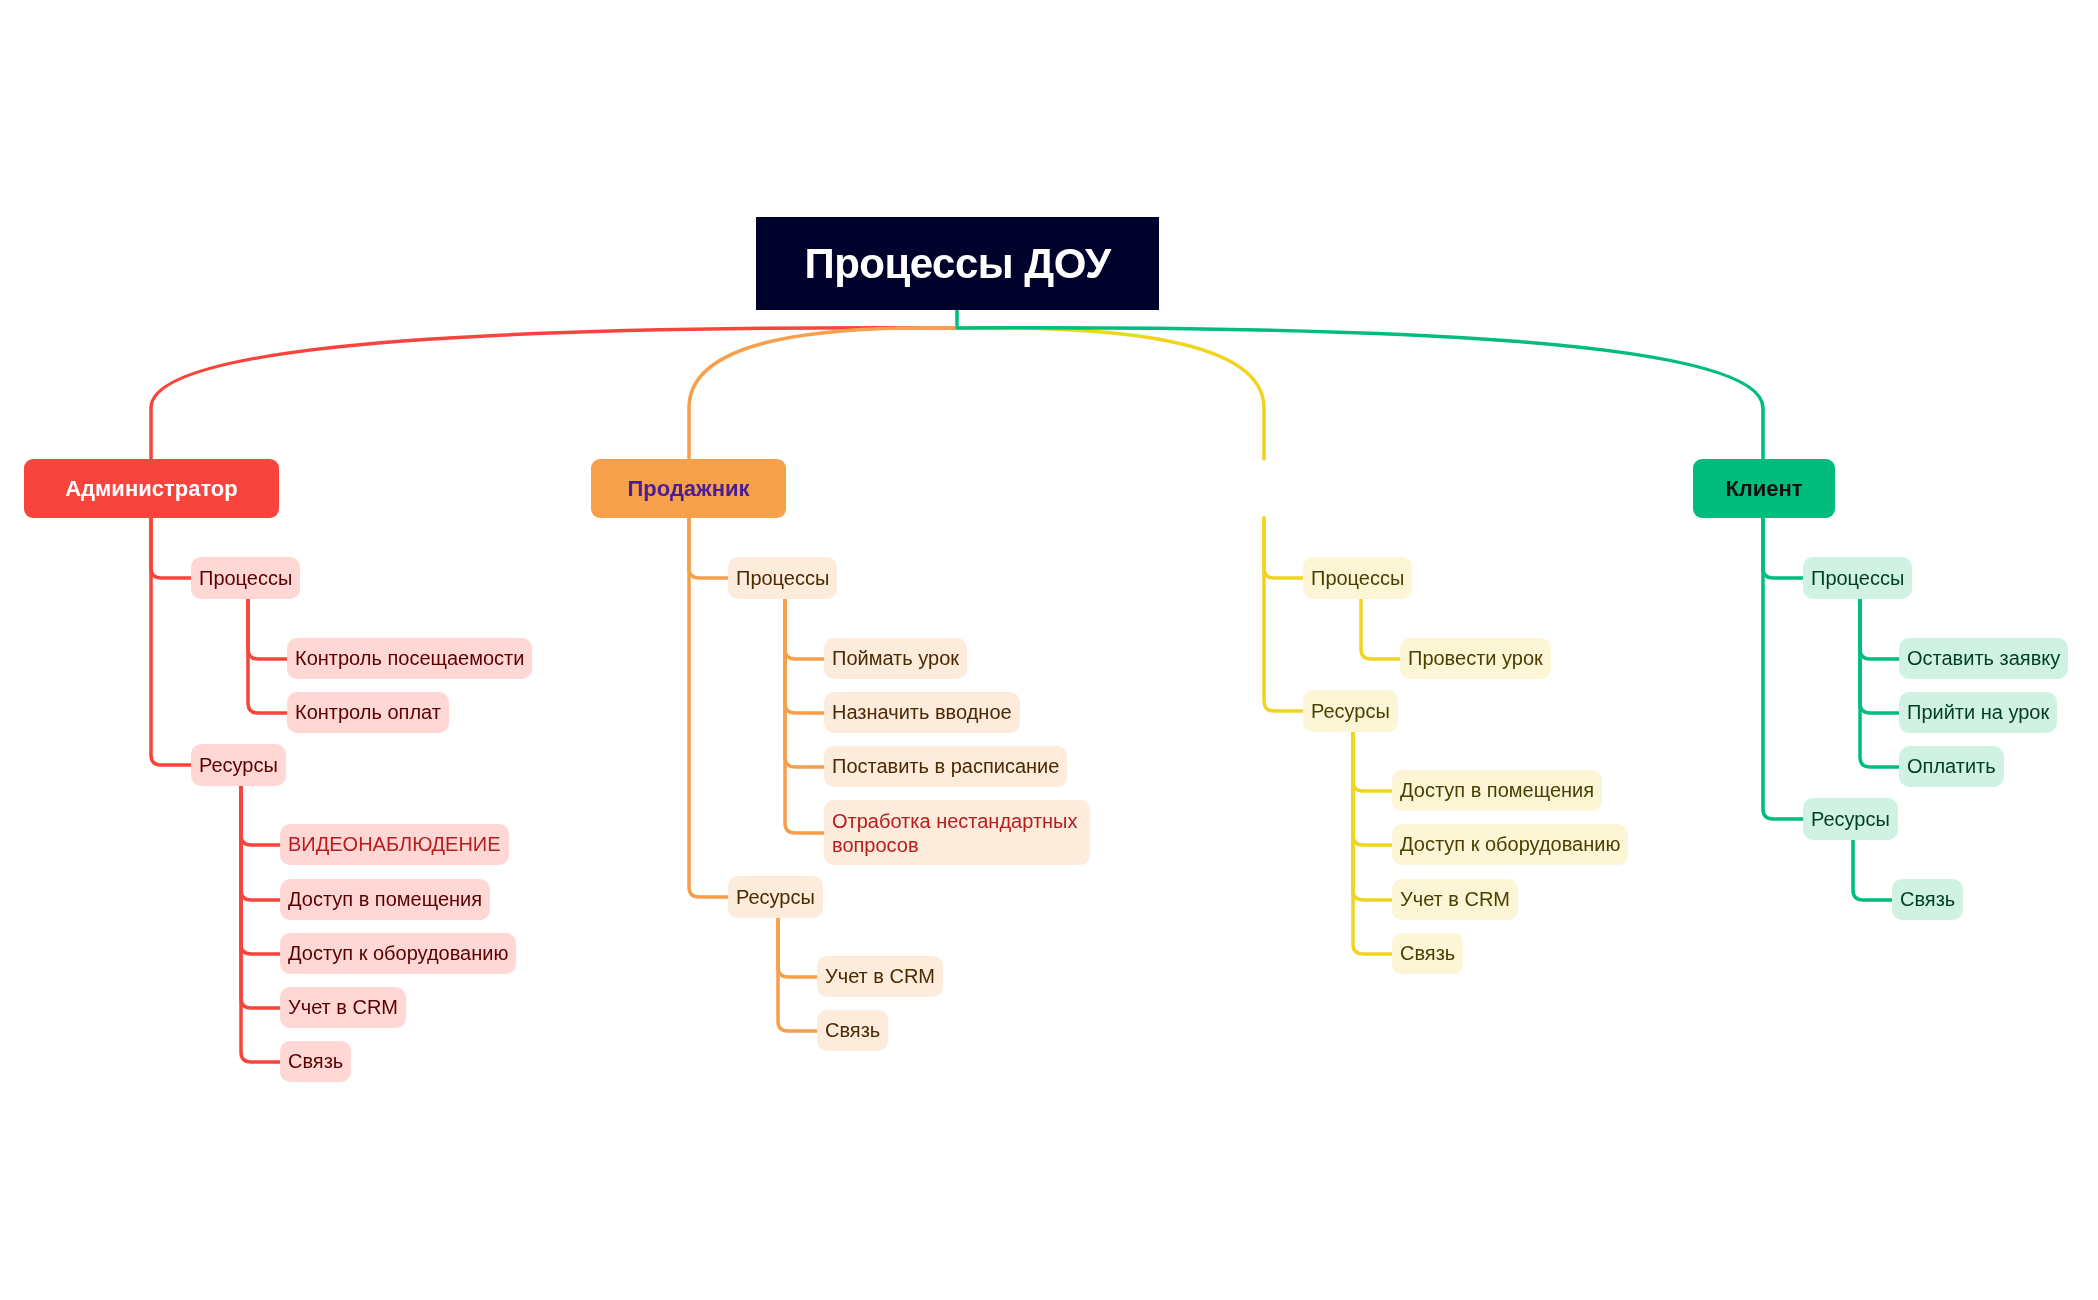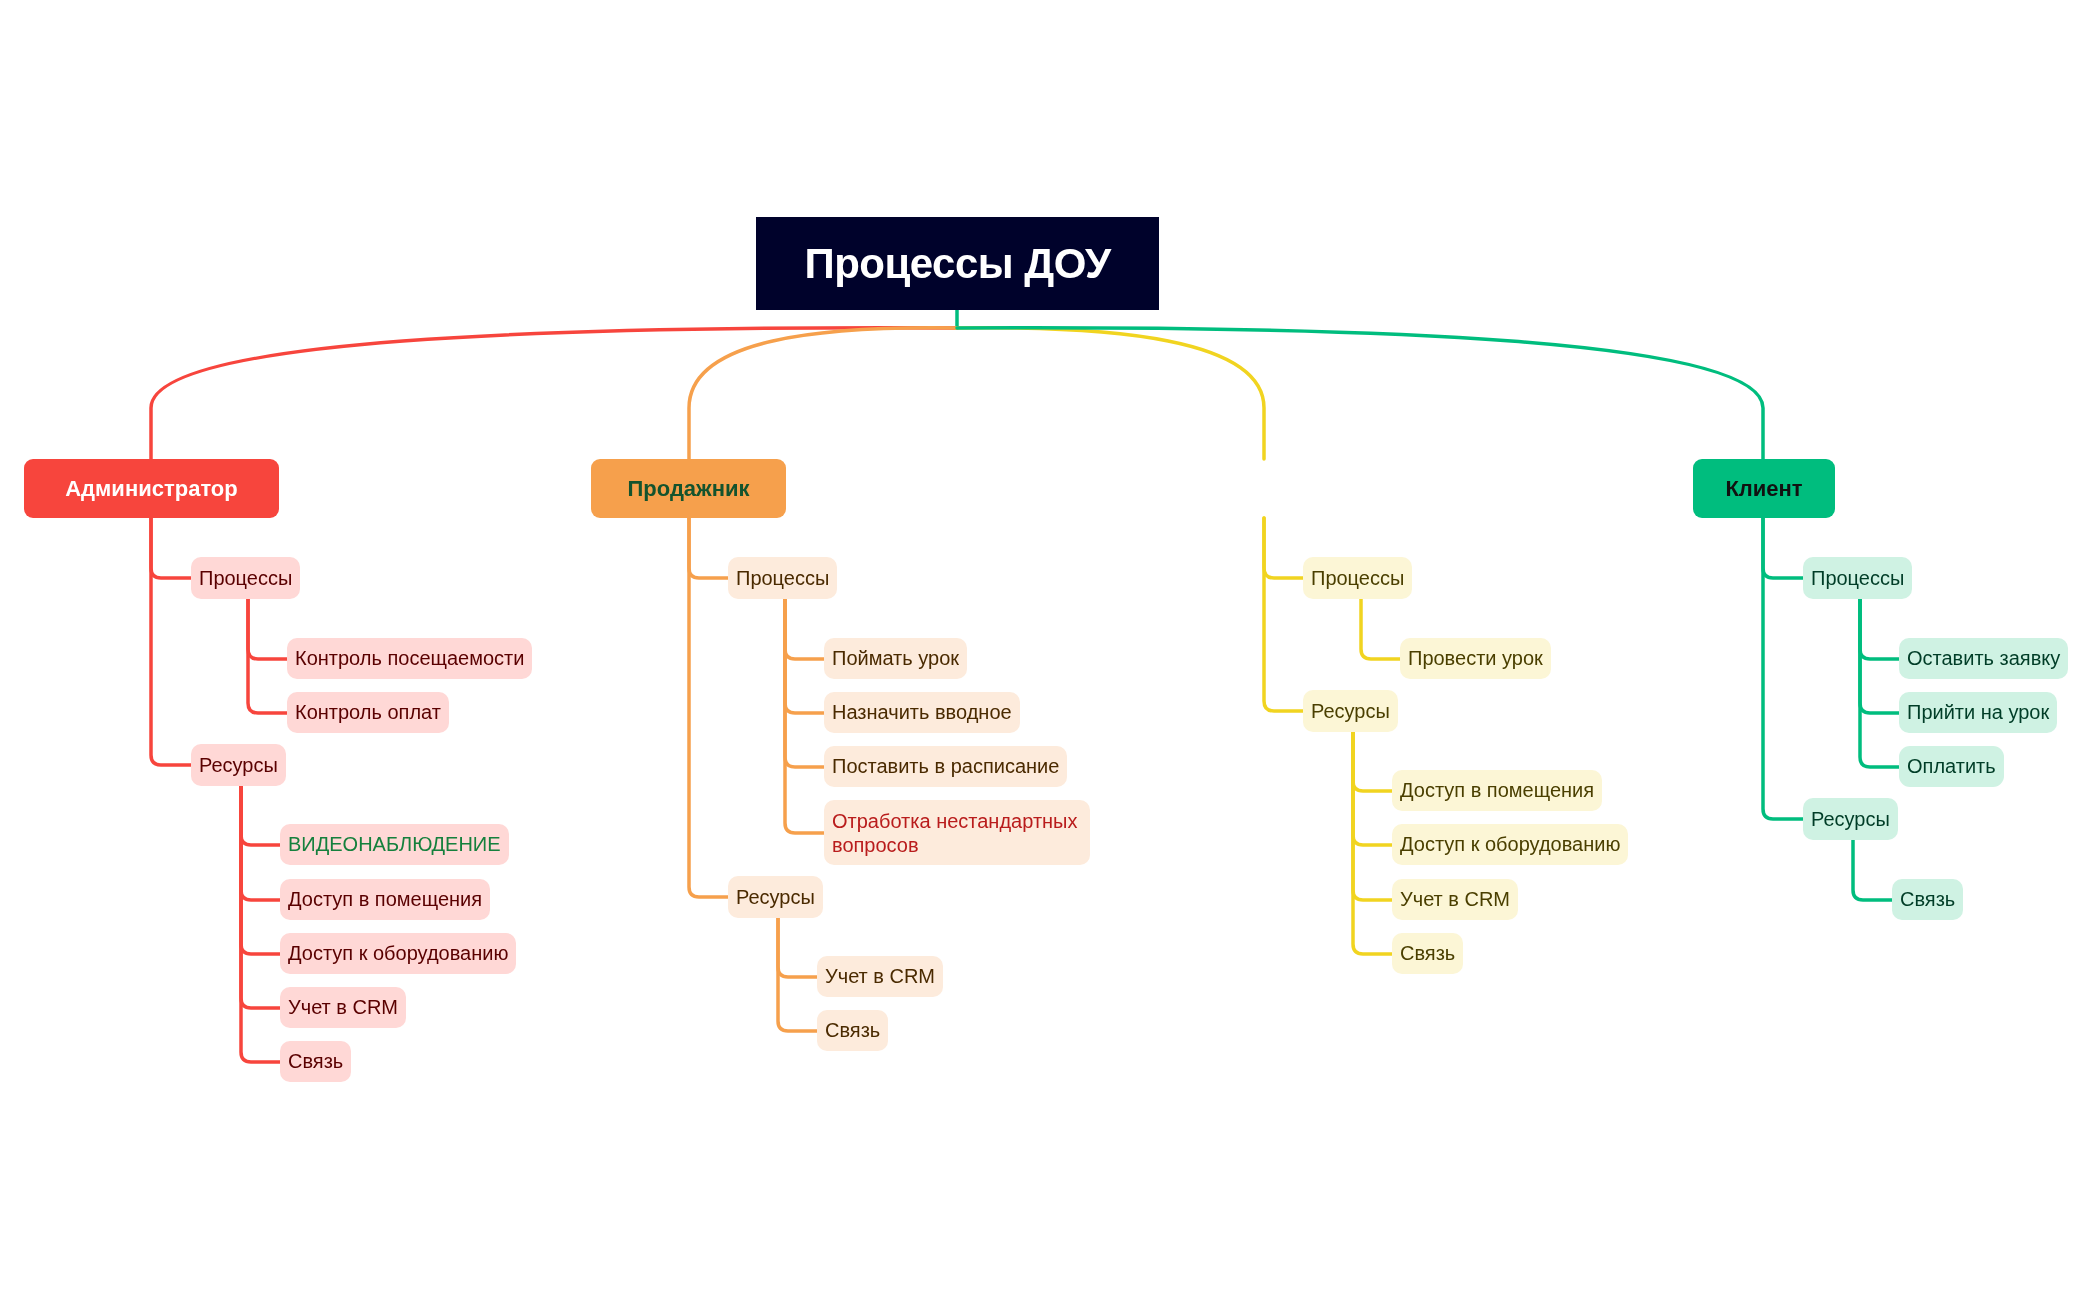--- a/index.html
+++ b/index.html
@@ -54,27 +54,27 @@
       <path d="M1853 840 L1853 890 Q1853 900 1863 900 L1892 900" fill="none" stroke="#00bd7e" stroke-width="3.5" stroke-linecap="round"></path>
     </svg>
 
   <div class="node root" id="n-root" style="left:756px;top:217px;width:403px;height:93px;">Процессы ДОУ</div>
 
   <div class="node main" id="b0" style="left:24px;top:459px;width:255px;height:59px;background:#f7453d;color:#fff;">Администратор</div>
   <div class="node sub" style="left:191px;top:557px;height:42px;background:#ffd8d6;color:#5a0000;">Процессы</div>
   <div class="node sub" style="left:287px;top:638px;height:41px;background:#ffd8d6;color:#5a0000;">Контроль посещаемости</div>
   <div class="node sub" style="left:287px;top:692px;height:41px;background:#ffd8d6;color:#5a0000;">Контроль оплат</div>
   <div class="node sub" style="left:191px;top:744px;height:42px;background:#ffd8d6;color:#5a0000;">Ресурсы</div>
-  <div class="node sub" style="left:280px;top:824px;height:41px;background:#ffd8d6;color:#15803d;">ВИДЕОНАБЛЮДЕНИЕ</div>
+  <div class="node sub" style="left:280px;top:824px;height:41px;background:#ffd8d6;color:#b91c1c;">ВИДЕОНАБЛЮДЕНИЕ</div>
   <div class="node sub" style="left:280px;top:879px;height:41px;background:#ffd8d6;color:#5a0000;">Доступ в помещения</div>
   <div class="node sub" style="left:280px;top:933px;height:41px;background:#ffd8d6;color:#5a0000;">Доступ к оборудованию</div>
   <div class="node sub" style="left:280px;top:987px;height:41px;background:#ffd8d6;color:#5a0000;">Учет в CRM</div>
   <div class="node sub" style="left:280px;top:1041px;height:41px;background:#ffd8d6;color:#5a0000;">Связь</div>
 
-  <div class="node main" id="b1" style="left:591px;top:459px;width:195px;height:59px;background:#f6a04c;color:#14532d;">Продажник</div>
+  <div class="node main" id="b1" style="left:591px;top:459px;width:195px;height:59px;background:#f6a04c;color:#4c1d95;">Продажник</div>
   <div class="node sub" style="left:728px;top:557px;height:42px;background:#fdebdc;color:#4a2a00;">Процессы</div>
   <div class="node sub" style="left:824px;top:638px;height:41px;background:#fdebdc;color:#4a2a00;">Поймать урок</div>
   <div class="node sub" style="left:824px;top:692px;height:41px;background:#fdebdc;color:#4a2a00;">Назначить вводное</div>
   <div class="node sub" style="left:824px;top:746px;height:41px;background:#fdebdc;color:#4a2a00;">Поставить в расписание</div>
   <div class="node sub multi" style="left:824px;top:800px;width:266px;height:65px;background:#fdebdc;color:#b91c1c;">Отработка нестандартных вопросов</div>
   <div class="node sub" style="left:728px;top:876px;height:42px;background:#fdebdc;color:#4a2a00;">Ресурсы</div>
   <div class="node sub" style="left:817px;top:956px;height:41px;background:#fdebdc;color:#4a2a00;">Учет в CRM</div>
   <div class="node sub" style="left:817px;top:1010px;height:41px;background:#fdebdc;color:#4a2a00;">Связь</div>
 
   <div class="node sub" style="left:1303px;top:557px;height:42px;background:#fcf6d6;color:#4a3f00;">Процессы</div>

